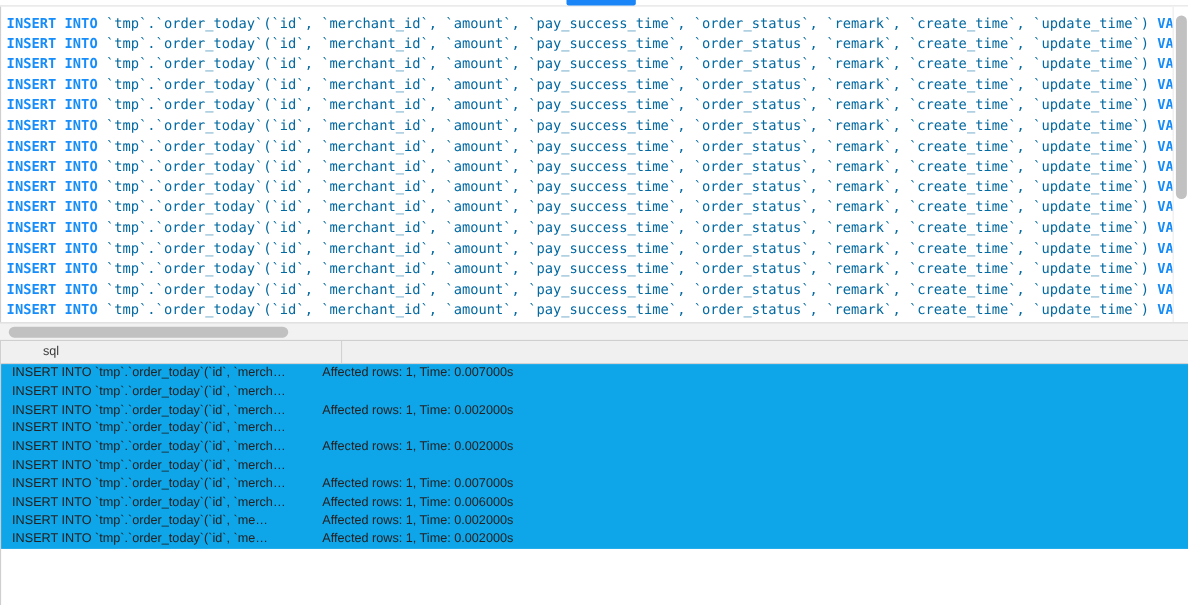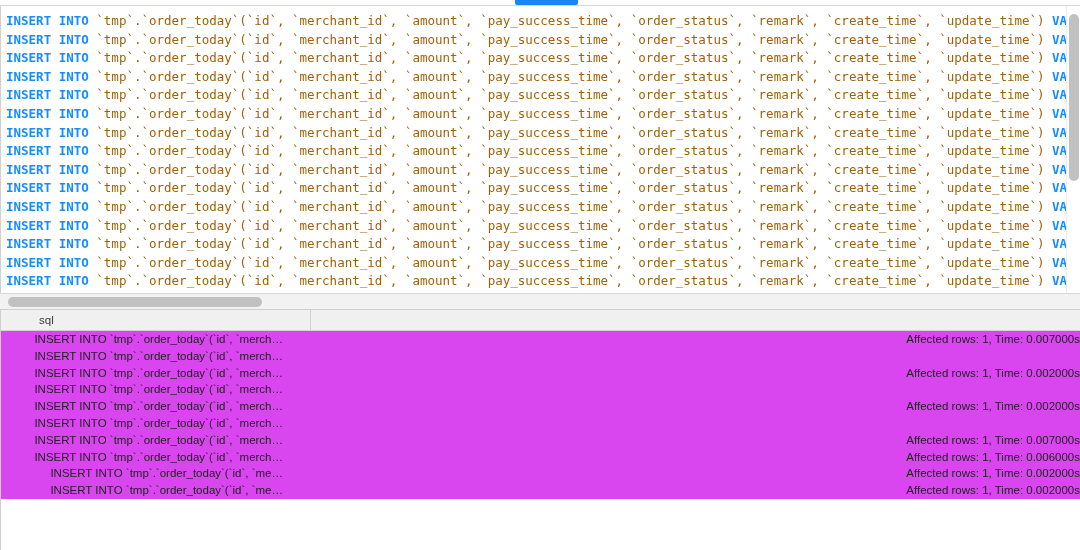--- a/index.html
+++ b/index.html
@@ -60,21 +60,21 @@
     line-height: 18.6px;
     font-family: "DejaVu Sans Mono", monospace;
     font-size: 12.5px;
     letter-spacing: 0px;
     white-space: pre;
     overflow: hidden;
     padding-left: 5px;
     color: #4d4d4d;
   }
   .kw { color: #168dfa; font-weight: bold; }
-  .ident { color: #a16207; }
+  .ident { color: #0369a1; }
 
   
   .v-scroll-track {
     position: absolute;
     right: 0px;
     top: 0px;
     width: 14px;
     height: 287px;
     background: #ffffff;
     border-left: 1px solid #ececec;
@@ -120,21 +120,21 @@
     display: flex;
     height: 21px;
     background: #f0f0f0;
     border-bottom: 1px solid #d2d2d2;
     font-size: 11.5px;
     color: #3a3a3a;
   }
   .col-sql   { width: 282px; flex: 0 0 282px; padding-left: 10px; line-height: 21px; border-right: 1px solid #d2d2d2; margin-left: 28px; }
   .col-msg   { flex: 1 1 auto; padding-left: 10px; line-height: 21px; }
 
-  .results-body { background: #d946ef; text-align: right; }
+  .results-body { background: #0ea5e9; }
   .result-row {
     display: flex;
     height: 16.8px;
     font-size: 11.5px;
     color: #222222;
     white-space: nowrap;
   }
   .cell-sql {
     width: 282px;
     flex: 0 0 282px;

